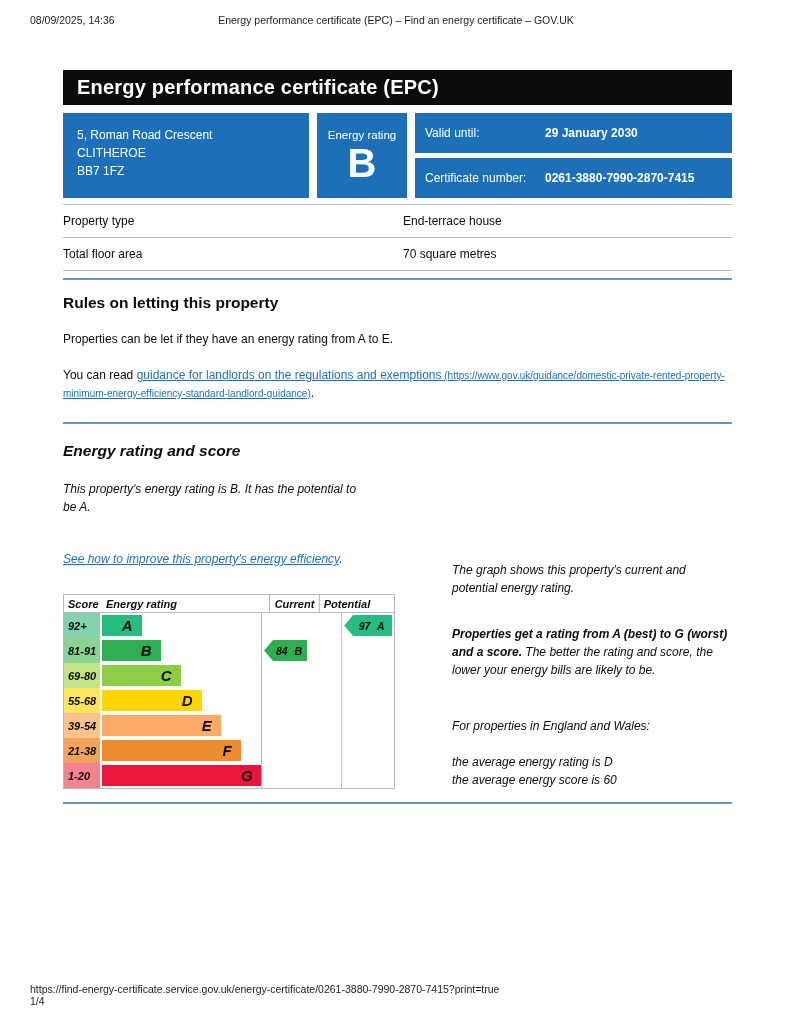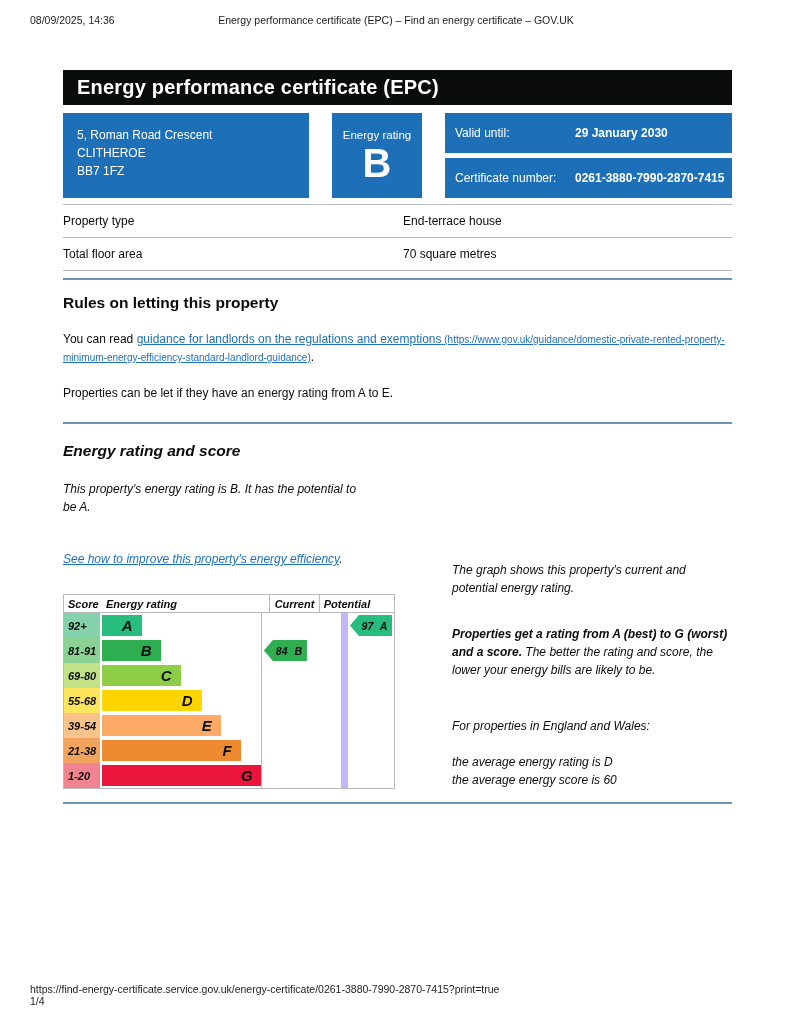--- a/index.html
+++ b/index.html
@@ -17,21 +17,21 @@
     position:absolute; bottom:17px; left:30px; right:30px;
     display:flex; justify-content:space-between; font-size:10.5px; color:#1c1c1c;flex-direction:column;
   }
   
   .content { position:absolute; left:63px; top:70px; width:669px; }
   .banner {
     background:#0b0c0c; color:#fff; height:35px;
     display:flex; align-items:center; padding-left:14px; box-sizing:border-box;
     font-size:20px; font-weight:bold; letter-spacing:0.2px;
   }
-  .summary-row { display:flex; gap:23px; margin-top:8px; height:85px; }
+  .summary-row { display:flex; gap:8px; margin-top:8px; height:85px; }
   .blue-box { background:#1d70b8; color:#fff; box-sizing:border-box; }
   .address-box { width:246px; padding:13px 14px; font-size:12px; line-height:1.5; }
   .rating-box { width:90px; display:flex; flex-direction:column; align-items:center; justify-content:center; gap:2px; }
   .rating-box .rating-label { font-size:11.5px; }
   .rating-box .rating-letter { font-size:40px; font-weight:bold; line-height:1; }
   .kv-stack { flex:1; display:flex; flex-direction:column; gap:5px; }
   .kv-row { flex:1; display:flex; align-items:center; padding-left:10px; font-size:12px; }
   .kv-label { width:120px; }
   .kv-value { font-weight:bold; }
   
@@ -72,21 +72,21 @@
   .chart-row { display:flex; height:25px; }
   .score-cell { width:37px; display:flex; align-items:center; padding-left:4px; box-sizing:border-box; font-weight:bold; font-size:11px; }
   .rating-cell { width:168px; position:relative; background:#fff; }
   .band-bar {
     position:absolute; left:2px; top:2px; height:21px;
     display:flex; align-items:center; justify-content:flex-end;
     padding-right:9px; box-sizing:border-box;
     font-weight:bold; font-size:15px; color:#0b0c0c;
   }
   .current-cell { width:50px; border-left:1px solid #b8babc; position:relative; box-sizing:border-box; }
-  .potential-cell { width:55px; border-left:7px solid #c4b5fd; position:relative; box-sizing:border-box;margin-left:32px; }
+  .potential-cell { width:55px; border-left:1px solid #c4b5fd; position:relative; box-sizing:border-box;margin-left:32px; }
   .rating-arrow {
     position:absolute; top:2px; left:2px; right:2px; height:21px;
     clip-path:polygon(0 50%, 9px 0, 100% 0, 100% 100%, 9px 100%);
     display:flex; align-items:center; justify-content:center;
     padding-left:7px; box-sizing:border-box;
     font-weight:bold; font-size:10.5px; color:#0b0c0c; word-spacing:4px;
   }
 </style>
 </head>
 <body>
@@ -133,24 +133,24 @@
       </div>
       <div class="facts-row">
         <div class="facts-label">Total floor area</div>
         <div class="facts-value">70 square metres</div>
       </div>
     </div>
 
     <hr class="divider divider-1">
 
     <h2>Rules on letting this property</h2>
+    <p class="para-gap">Properties can be let if they have an energy rating from A to E.</p>
     <p class="para-gap">
       <span>You can read </span><a class="link"><span>guidance for landlords on the regulations and exemptions</span><span class="link-url-small"> (https://www.gov.uk/guidance/domestic-private-rented-property-minimum-energy-efficiency-standard-landlord-guidance)</span></a><span>.</span>
     </p>
-    <p class="para-gap">Properties can be let if they have an energy rating from A to E.</p>
 
     <hr class="divider divider-2">
 
     <div class="two-col">
       <div class="col-left">
         <h2>Energy rating and score</h2>
         <p class="intro">This property's energy rating is B. It has the potential to be A.</p>
         <span class="improve-link-block"><a class="link">See how to improve this property's energy efficiency</a><span>.</span></span>
 
         <div class="epc-chart">

